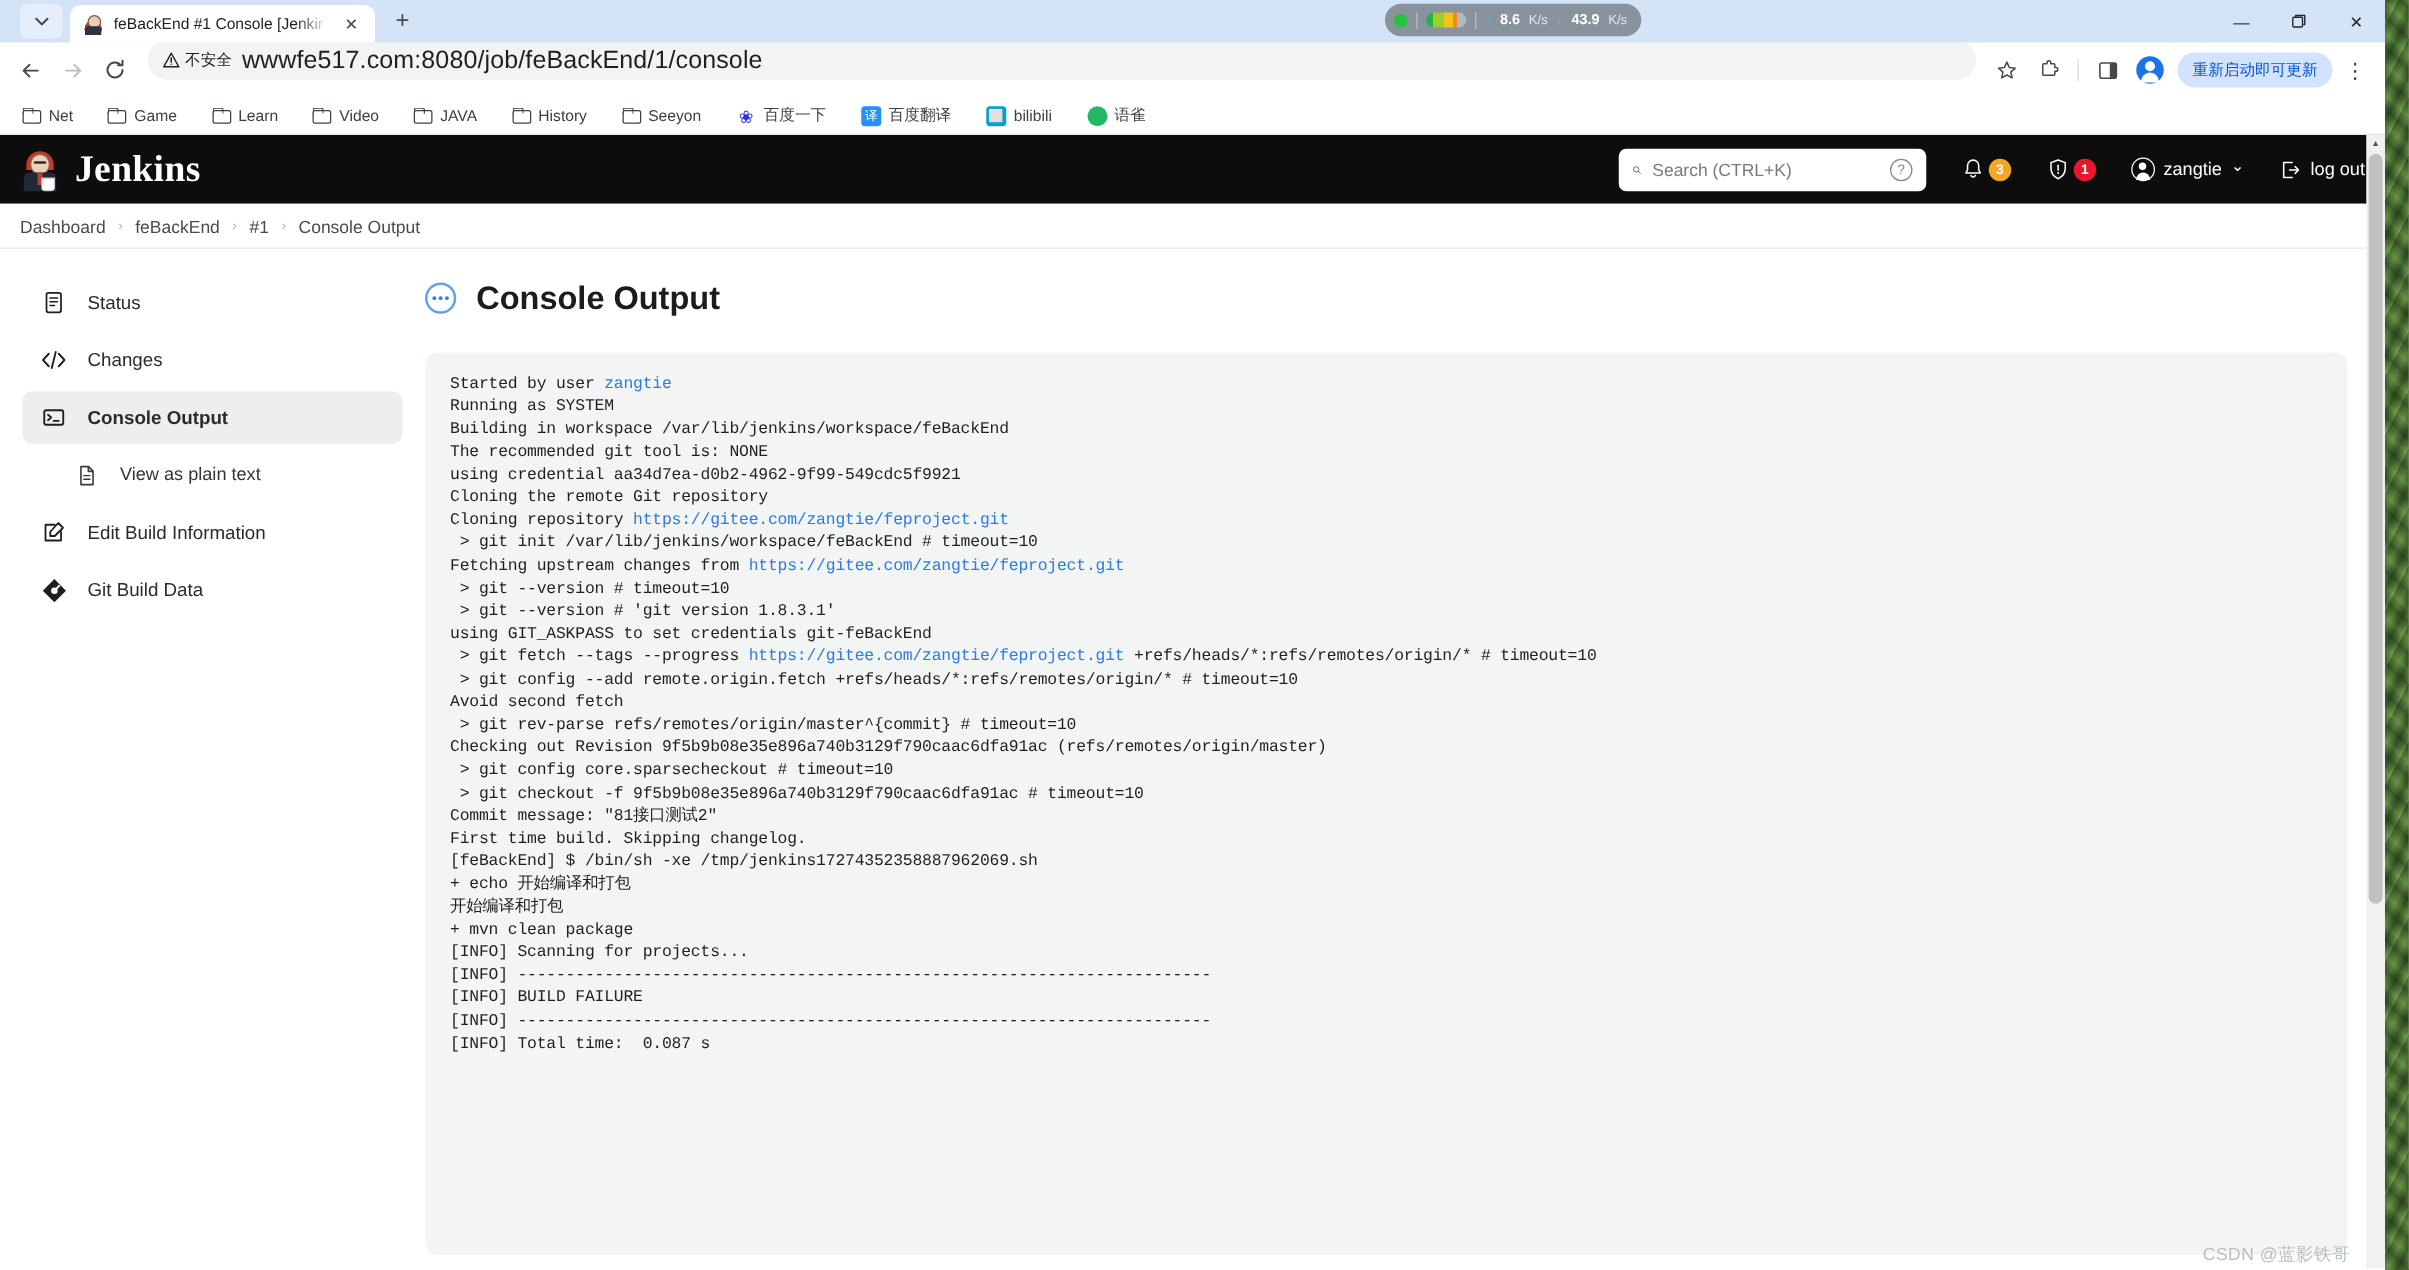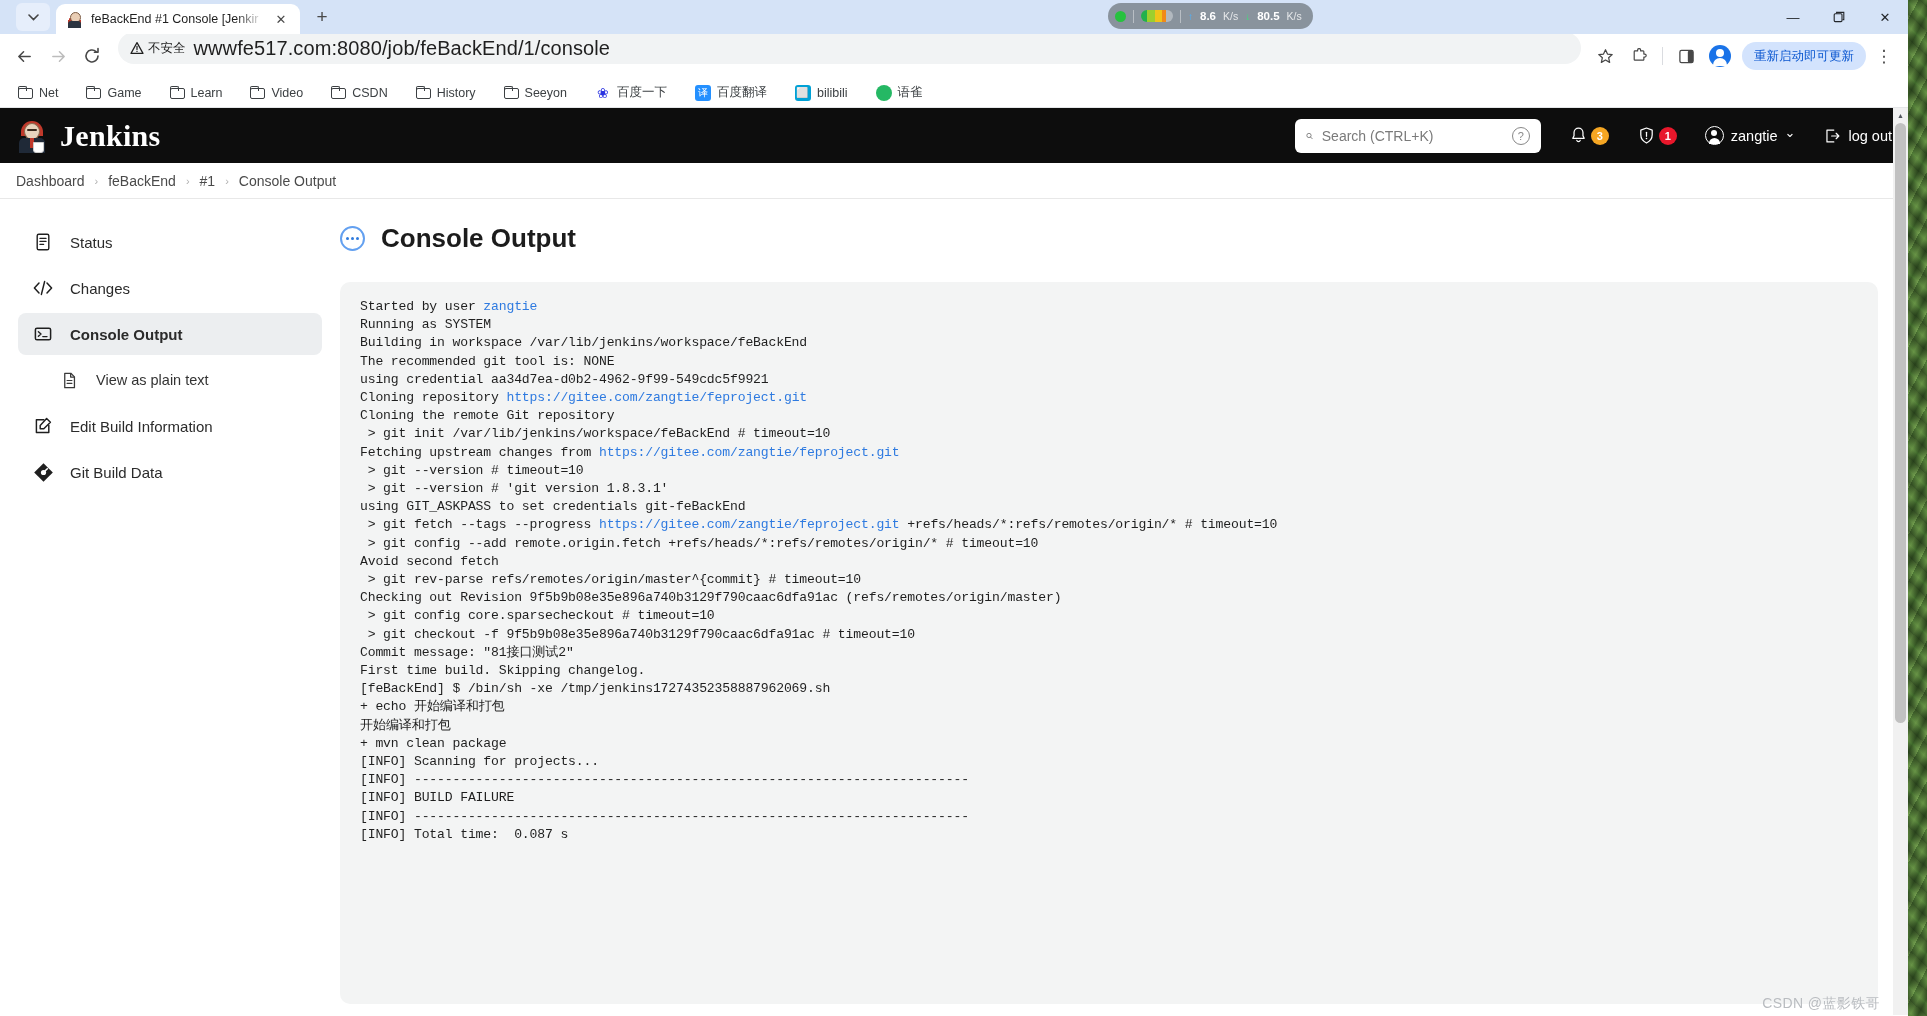--- a/index.html
+++ b/index.html
@@ -307,21 +307,21 @@
 
     <div class="netspeed">
       <span class="ns-dot"></span>
       <span class="ns-sep"></span>
       <span class="ns-bar"></span>
       <span class="ns-sep"></span>
       <span class="ns-arrow">↑</span>
       <span class="ns-val">8.6</span>
       <span class="ns-unit">K/s</span>
       <span class="ns-arrow dn">↓</span>
-      <span class="ns-val">80.5</span>
+      <span class="ns-val">43.9</span>
       <span class="ns-unit">K/s</span>
     </div>
 
     <div class="wincontrols">
       <div class="wc">—</div>
       <div class="wc">
         <svg width="12" height="12" viewBox="0 0 12 12">
             <rect x="1.2" y="2.8" width="7.8" height="7.8" stroke="#23262a" stroke-width="1.1" fill="none" rx="1"></rect>
             <path d="M3.6 2.6V1.4h7.2v7.2H9.6" stroke="#23262a" stroke-width="1.1" fill="none"></path>
           </svg>
@@ -396,21 +396,21 @@
       <div class="bm">
         <span class="folder-ico"></span>
         <span>Learn</span>
       </div>
       <div class="bm">
         <span class="folder-ico"></span>
         <span>Video</span>
       </div>
       <div class="bm">
         <span class="folder-ico"></span>
-        <span>CSDN</span>
+        <span>JAVA</span>
       </div>
       <div class="bm">
         <span class="folder-ico"></span>
         <span>History</span>
       </div>
       <div class="bm">
         <span class="folder-ico"></span>
         <span>Seeyon</span>
       </div>
       <div class="bm">
@@ -561,22 +561,22 @@
               <i></i>
             </span>
           <h1>Console Output</h1>
         </div>
         <div class="console-box" id="console-box">
             <div class="console-line">Started by user <a style="color: rgb(46, 122, 224);">zangtie</a></div>
             <div class="console-line">Running as SYSTEM</div>
             <div class="console-line">Building in workspace /var/lib/jenkins/workspace/feBackEnd</div>
             <div class="console-line">The recommended git tool is: NONE</div>
             <div class="console-line">using credential aa34d7ea-d0b2-4962-9f99-549cdc5f9921</div>
+            <div class="console-line">Cloning the remote Git repository</div>
             <div class="console-line">Cloning repository <a style="color: rgb(46, 122, 224);">https://gitee.com/zangtie/feproject.git</a></div>
-            <div class="console-line">Cloning the remote Git repository</div>
             <div class="console-line"> &gt; git init /var/lib/jenkins/workspace/feBackEnd # timeout=10</div>
             <div class="console-line">Fetching upstream changes from <a style="color: rgb(46, 122, 224);">https://gitee.com/zangtie/feproject.git</a></div>
             <div class="console-line"> &gt; git --version # timeout=10</div>
             <div class="console-line"> &gt; git --version # 'git version 1.8.3.1'</div>
             <div class="console-line">using GIT_ASKPASS to set credentials git-feBackEnd</div>
             <div class="console-line"> &gt; git fetch --tags --progress <a style="color: rgb(46, 122, 224);">https://gitee.com/zangtie/feproject.git</a> +refs/heads/*:refs/remotes/origin/* # timeout=10</div>
             <div class="console-line"> &gt; git config --add remote.origin.fetch +refs/heads/*:refs/remotes/origin/* # timeout=10</div>
             <div class="console-line">Avoid second fetch</div>
             <div class="console-line"> &gt; git rev-parse refs/remotes/origin/master^{commit} # timeout=10</div>
             <div class="console-line">Checking out Revision 9f5b9b08e35e896a740b3129f790caac6dfa91ac (refs/remotes/origin/master)</div>

